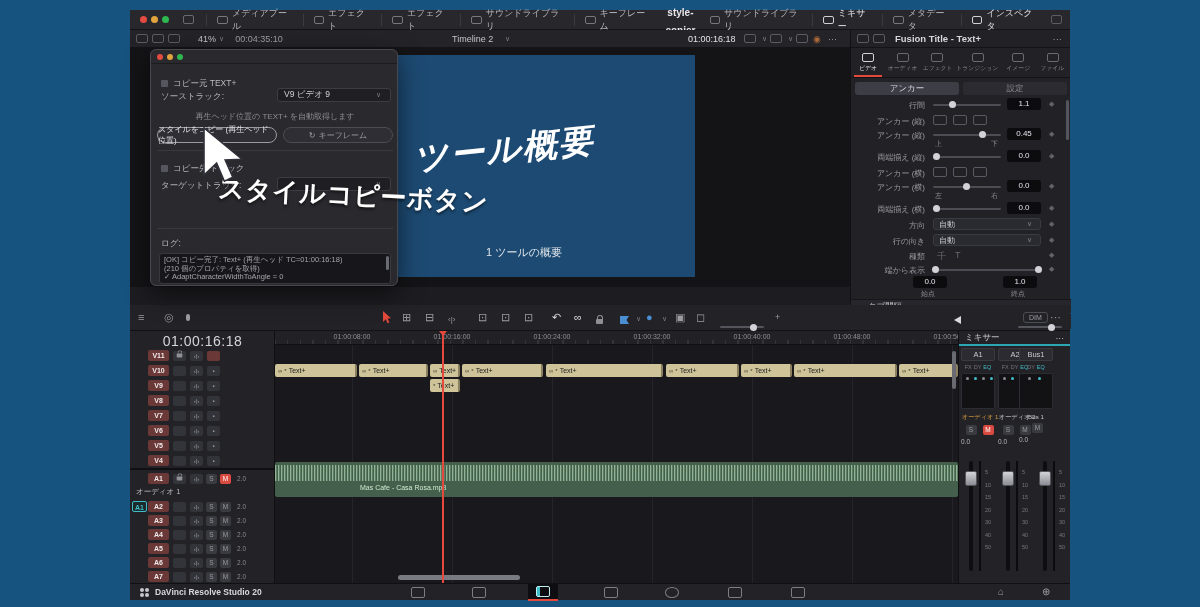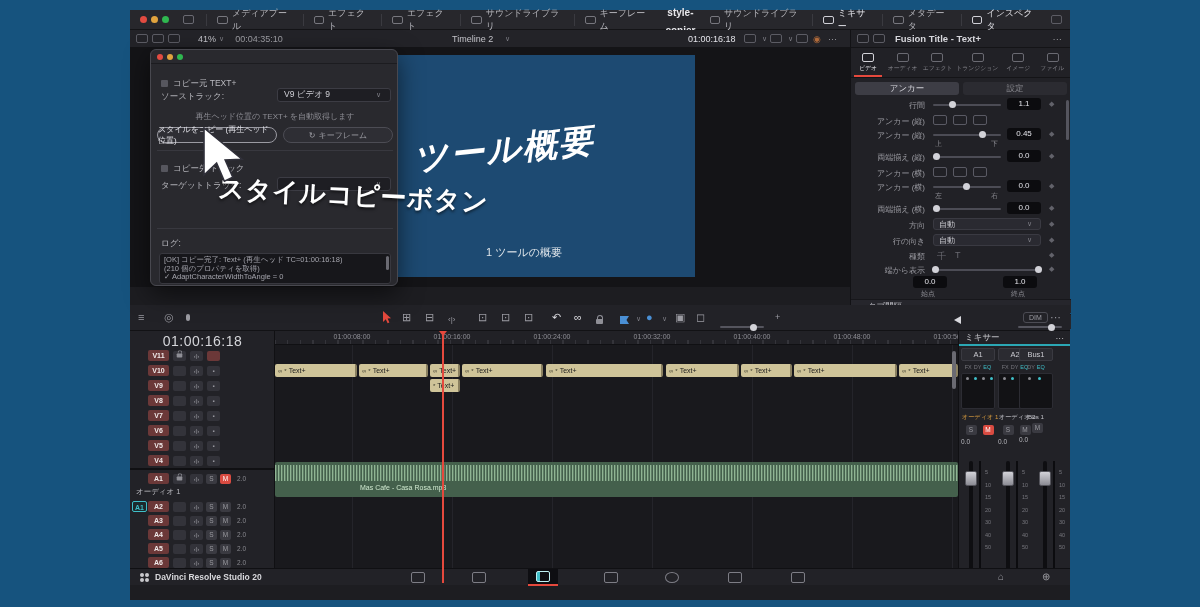--- a/index.html
+++ b/index.html
@@ -106,21 +106,21 @@
   .mx-lab { margin-top:4px; font-size:6.5px; text-align:center; color:#c3c3c9; white-space:nowrap; transform:scale(.95); }
   .mx-sm { display:flex; gap:3px; justify-content:center; margin-top:3px; }
   .mx-val { margin-top:3px; font-size:6.5px; color:#b9b9bf; }
   .fader { position:absolute; top:130px; height:115px; }
   .ftrack { position:absolute; left:8px; top:0; width:4px; height:110px; background:#0e0e11; border-radius:2px; }
   .fknob { position:absolute; left:4px; top:10px; width:12px; height:15px; background:linear-gradient(#d2d2d8,#8c8c94); border-radius:2px; border:1px solid #55555c; }
   .fmeter { position:absolute; top:0; width:2px; height:110px; background:#0c0c0f; }
   .fticks { position:absolute; left:24px; top:8px; display:flex; flex-direction:column; gap:6.5px; }
   .fticks span { font-size:5.5px; color:#77777e; line-height:6px; }
   
-  .bottombar { position:absolute; left:0; top:558px; width:940px; height:17px; background:#222227; border-top:1px solid #101013; display:flex; align-items:center; }
+  .bottombar { position:absolute; left:0; top:573px; width:940px; height:17px; background:#222227; border-top:1px solid #101013; display:flex; align-items:center; }
   .dvlogo { display:grid; grid-template-columns:4px 4px; gap:1px; margin:0 6px 0 10px; }
   .dvlogo i { width:4px; height:4px; border-radius:50%; background:#c8c8cc; }
   .appname { color:#d8d8dc; font-size:8.5px; font-weight:bold; }
   .page-ic { position:absolute; top:3px; width:14px; height:11px; border:1px solid #7d7d85; border-radius:2px; }
   .page-sel { position:absolute; top:0; width:30px; height:17px; background:#0e0e12; display:flex; align-items:center; justify-content:center; border-bottom:2px solid #e5493d; }
   .page-sel .page-ic2 { width:14px; height:11px; border:1px solid #bfeff2; border-radius:2px; background:linear-gradient(90deg,#3fbfc9 0 3px,transparent 3px); }
   
   .anno-text { position:absolute; left:219px; top:171px; color:#ffffff; font-size:26px; font-weight:900; transform:rotate(3deg); transform-origin:left top; text-shadow:0 2px 3px rgba(0,0,0,.55); z-index:40; letter-spacing:.5px; white-space:nowrap; }
   .anno-arrow { position:absolute; left:200px; top:126px; z-index:41; }
   .spk { display:inline-block; width:0; height:0; border-top:4px solid transparent; border-bottom:4px solid transparent; border-right:7px solid #d9d9de; }

